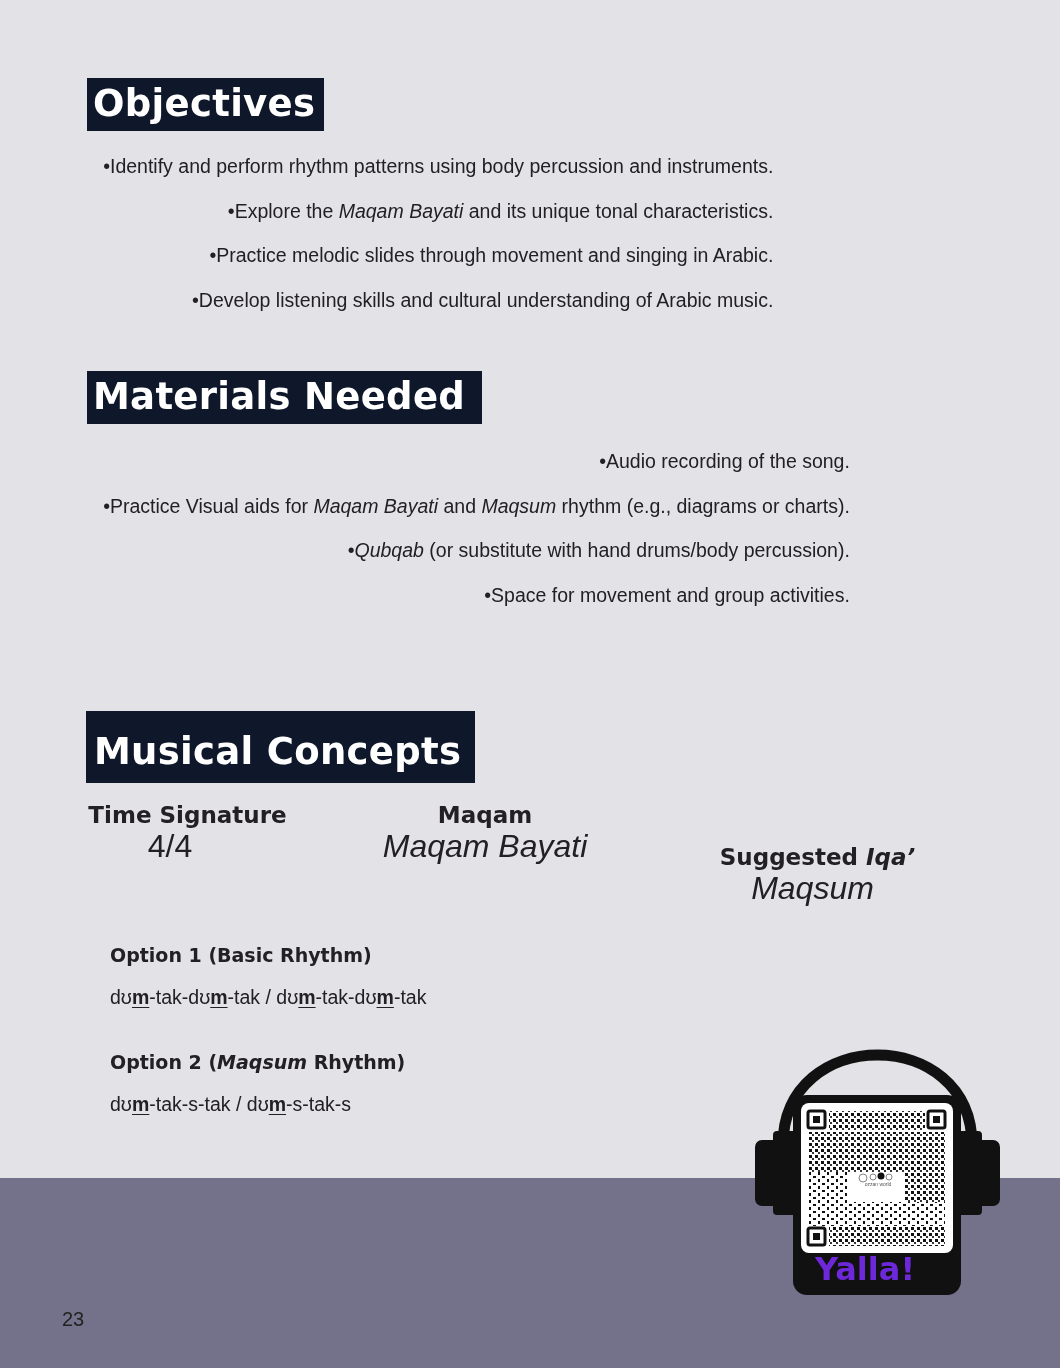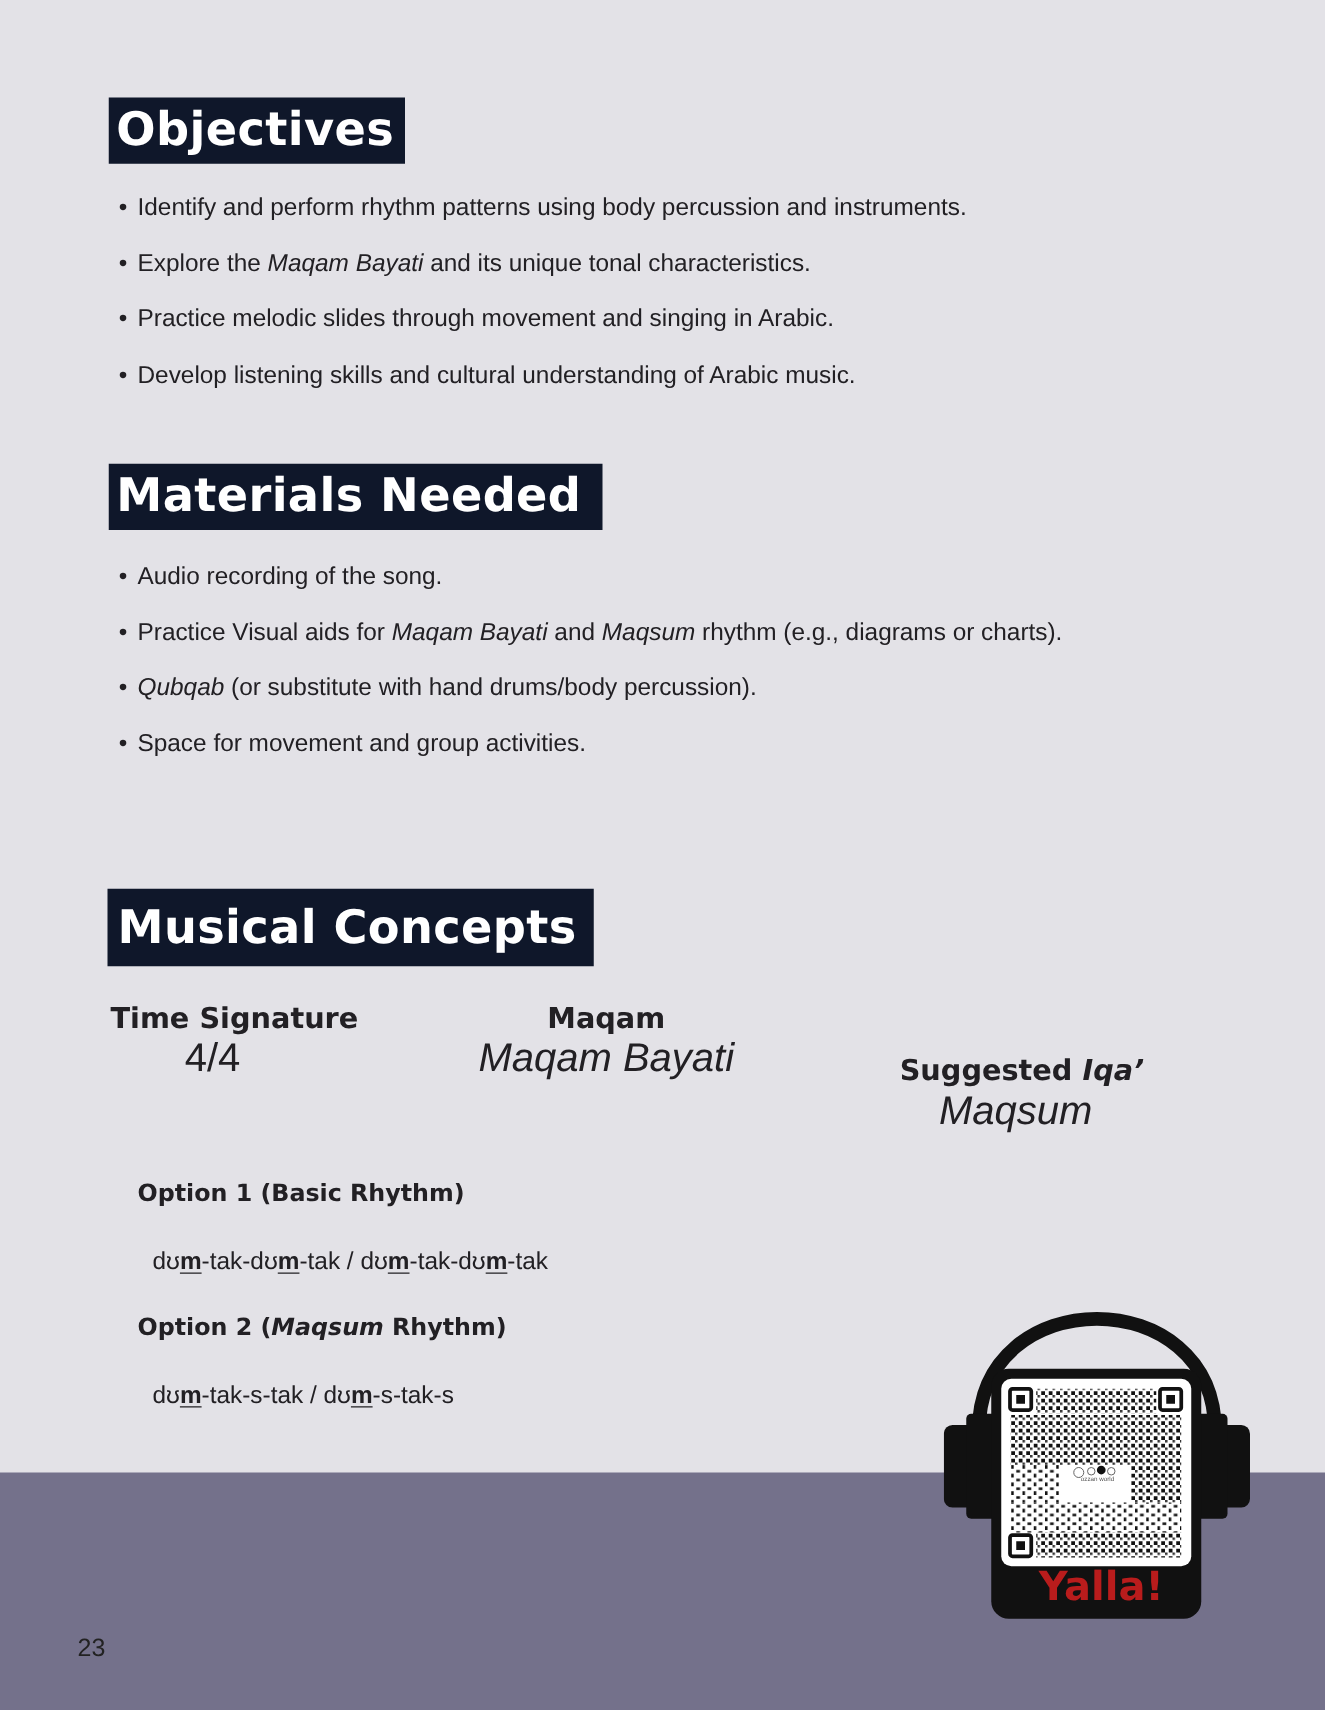--- a/index.html
+++ b/index.html
@@ -21,57 +21,58 @@
       padding: 7px 8px 10px 6px;
       letter-spacing: 0.3px;
       font-family: "DejaVu Sans", sans-serif;
     }
     ul.bullets {
       position: absolute;
       left: 95px;
       margin: 0; padding: 0;
       list-style: none;
       font-size: 19.5px;
+      text-align: right;
     }
     ul.bullets li {
       height: 44.7px;
       line-height: 30px;
       white-space: nowrap;
     }
     ul.bullets li::before {
       content: "•";
       display: inline-block;
       width: 15px;
     }
     .concept-col { position: absolute; text-align: center; }
     .concept-label { font-weight: bold; font-size: 23px; font-family: "DejaVu Sans", sans-serif; }
     .concept-value { font-style: italic; font-size: 32px; }
     .option-title {
       position: absolute; left: 110px;
       font-weight: bold; font-size: 19px;
       font-family: "DejaVu Sans", sans-serif;
     }
     .rhythm {
-      position: absolute; left: 122px;
-      font-size: 19.5px; white-space: nowrap; margin-top: 12px;
+      position: absolute; left: 110px;
+      font-size: 19.5px; white-space: nowrap;
     }
     .accent { font-weight: bold; text-decoration: underline; text-underline-offset: 3px; }
     .footer-band {
       position: absolute; left: 0; top: 1178px;
       width: 1060px; height: 190px;
       background: #74718b;
     }
     .page-number {
       position: absolute; left: 62px; top: 1308px;
       font-size: 20px; color: #222;
     }
     .qr-widget { position: absolute; left: 755px; top: 1035px; width: 245px; height: 262px; }
     .qr-label {
-      position: absolute; left: 42px; top: 215px; width: 168px;
-      text-align: center; color: #b91c1c; font-weight: bold;
+      position: absolute; left: 26px; top: 215px; width: 168px;
+      text-align: center; color: #6d28d9; font-weight: bold;
       font-size: 32px; font-family: "DejaVu Sans", sans-serif;
     }
     .qr-logo-text {
       position: absolute; left: 93px; top: 146px; width: 60px;
       text-align: center; font-size: 5px; color: #555;
     }
   </style>
 </head>
 <body>
 
@@ -86,21 +87,21 @@
 
 <div class="section-header" style="left:87px; top:371px; height:36px; padding-left:6px; padding-right:17px;">Materials Needed</div>
 
 <ul class="bullets" style="top:446px;">
   <li><span>Audio recording of the song.</span></li>
   <li><span>Practice Visual aids for </span><em>Maqam Bayati</em><span> and </span><em>Maqsum</em><span> rhythm (e.g., diagrams or charts).</span></li>
   <li><em>Qubqab</em><span> (or substitute with hand drums/body percussion).</span></li>
   <li><span>Space for movement and group activities.</span></li>
 </ul>
 
-<div class="section-header" style="left:86px; top:711px; height:40px; padding-left:8px; padding-right:14px; padding-top:12px;">Musical Concepts</div>
+<div class="section-header" style="left:86px; top:711px; height:40px; padding-left:8px; padding-right:14px; padding-top:22px;">Musical Concepts</div>
 
 <div class="concept-col" style="left:85px; top:802px; width:205px;">
   <div class="concept-label">Time Signature</div>
   <div class="concept-value" style="font-style:normal; margin-left:-35px;">4/4</div>
 </div>
 
 <div class="concept-col" style="left:380px; top:802px; width:210px;">
   <div class="concept-label">Maqam</div>
   <div class="concept-value">Maqam Bayati</div>
 </div>

